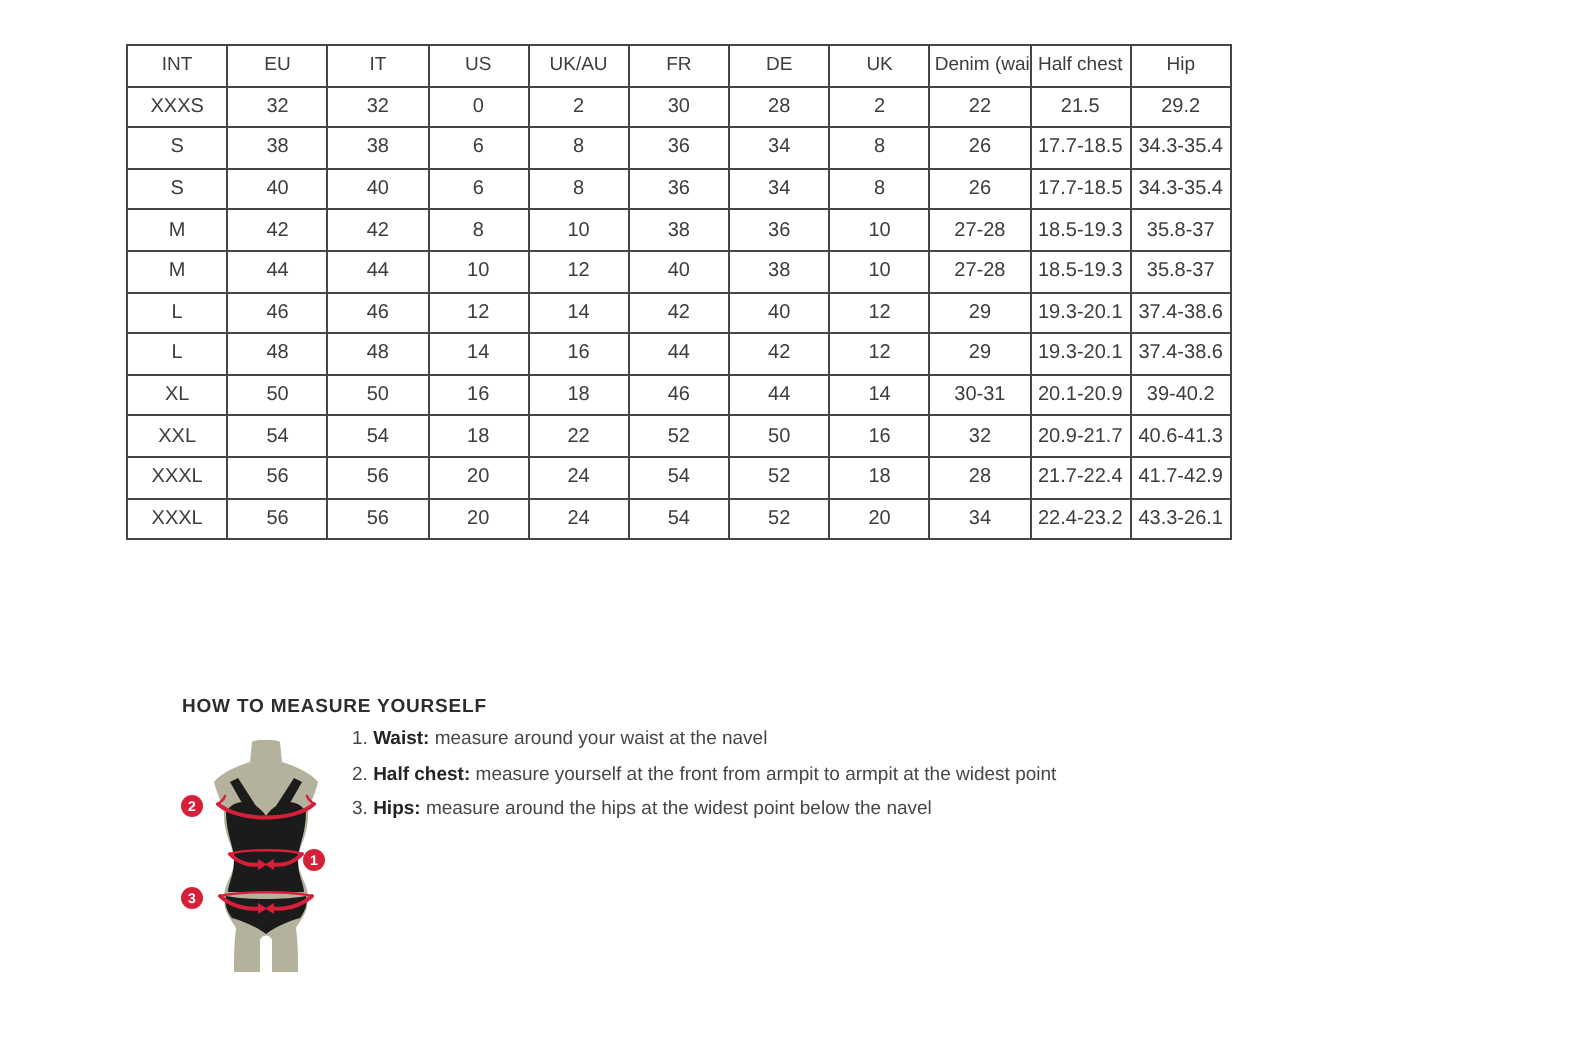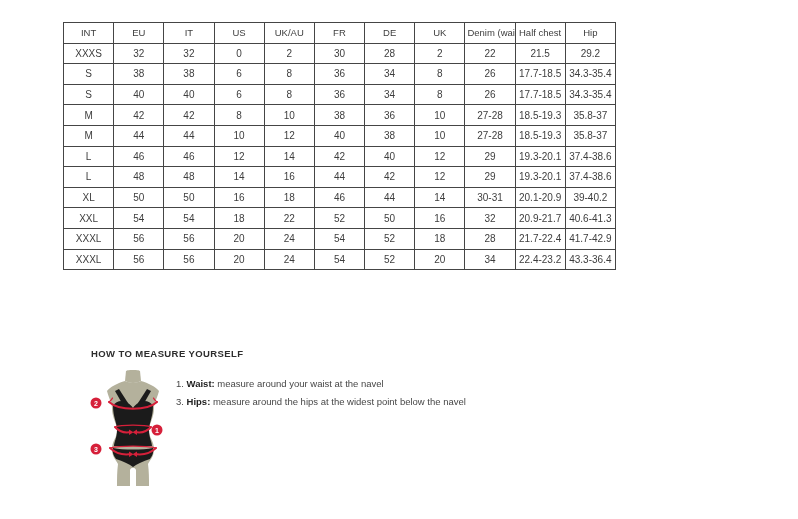--- a/index.html
+++ b/index.html
@@ -29,21 +29,21 @@
   }
   table.size-chart th{font-size:9.5px;}
   
   .measure-title{
     position:absolute;left:63px;top:348px;
     font-size:9.5px;font-weight:bold;letter-spacing:.4px;color:#2d2d2d;
     white-space:nowrap;
     padding-left:28px;
   }
   .steps{
-    position:absolute;left:176px;top:375px;
+    position:absolute;left:176px;top:361px;
     font-size:9.5px;color:#474747;
   }
   .step{line-height:17.5px;white-space:nowrap;}
   .step b{color:#232323;}
   .figure-wrap{
     position:absolute;left:86px;top:370px;width:92px;height:118px;
   }
   .figure-wrap svg{display:block;width:92px;height:118px;}
   .badge-num{
     font-family:"Liberation Sans", sans-serif;
@@ -206,21 +206,21 @@
           <td>XXXL</td>
           <td>56</td>
           <td>56</td>
           <td>20</td>
           <td>24</td>
           <td>54</td>
           <td>52</td>
           <td>20</td>
           <td>34</td>
           <td>22.4-23.2</td>
-          <td>43.3-36.4</td>
+          <td>43.3-26.1</td>
         </tr>
       </tbody>
   </table>
 
   <div class="measure-title">HOW TO MEASURE YOURSELF</div>
 
   <div class="figure-wrap">
     <svg viewBox="0 0 92 118" xmlns="http://www.w3.org/2000/svg">
 
       <g>
@@ -294,16 +294,17 @@
       </g>
       <g>
         <circle cx="10" cy="79" r="5.5" fill="var(--accent)"></circle>
         <text class="badge-num" x="10" y="81.6" text-anchor="middle">3</text>
       </g>
     </svg>
   </div>
 
   <div class="steps">
       <div class="step"><span>1. </span><b>Waist:</b><span> measure around your waist at the navel</span></div>
+      <div class="step"><span>2. </span><b>Half chest:</b><span> measure yourself at the front from armpit to armpit at the widest point</span></div>
       <div class="step"><span>3. </span><b>Hips:</b><span> measure around the hips at the widest point below the navel</span></div>
     </div>
 
 </div>
 
 </body></html>

